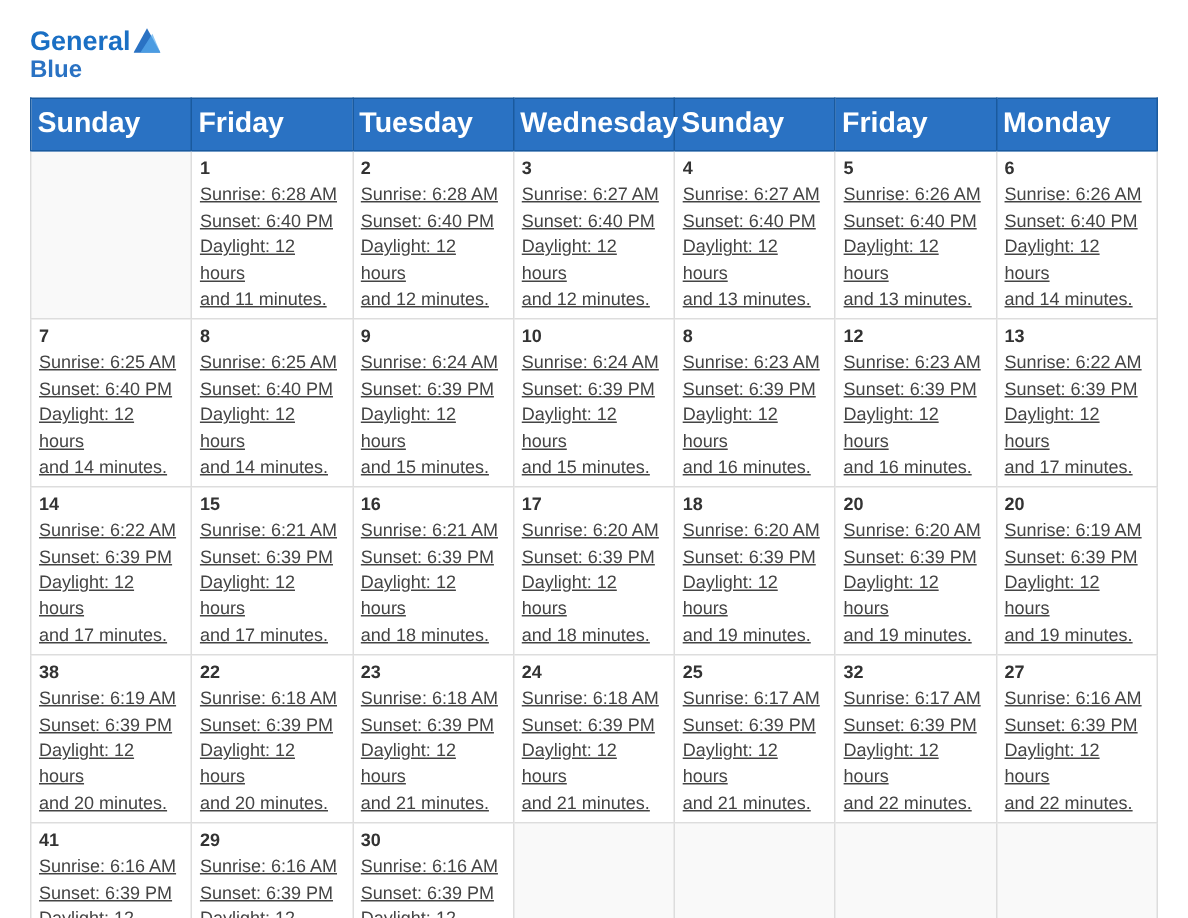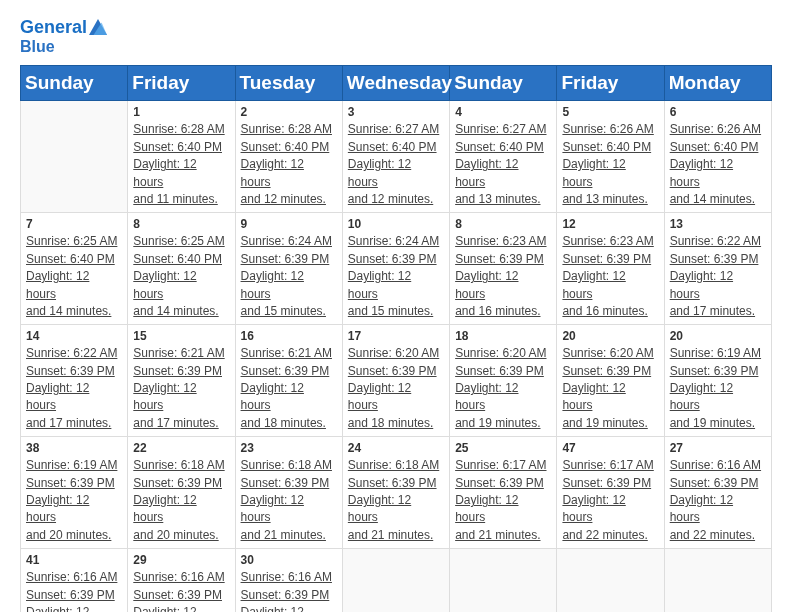--- a/index.html
+++ b/index.html
@@ -239,21 +239,21 @@
           </td>
           <td>
             <div class="day-num">24</div>
             <div class="day-info">Sunrise: 6:18 AM<br>Sunset: 6:39 PM<br>Daylight: 12 hours<br>and 21 minutes.</div>
           </td>
           <td>
             <div class="day-num">25</div>
             <div class="day-info">Sunrise: 6:17 AM<br>Sunset: 6:39 PM<br>Daylight: 12 hours<br>and 21 minutes.</div>
           </td>
           <td>
-            <div class="day-num">47</div>
+            <div class="day-num">32</div>
             <div class="day-info">Sunrise: 6:17 AM<br>Sunset: 6:39 PM<br>Daylight: 12 hours<br>and 22 minutes.</div>
           </td>
           <td>
             <div class="day-num">27</div>
             <div class="day-info">Sunrise: 6:16 AM<br>Sunset: 6:39 PM<br>Daylight: 12 hours<br>and 22 minutes.</div>
           </td>
         </tr>
         <tr class="last-row">
           <td>
             <div class="day-num">41</div>

